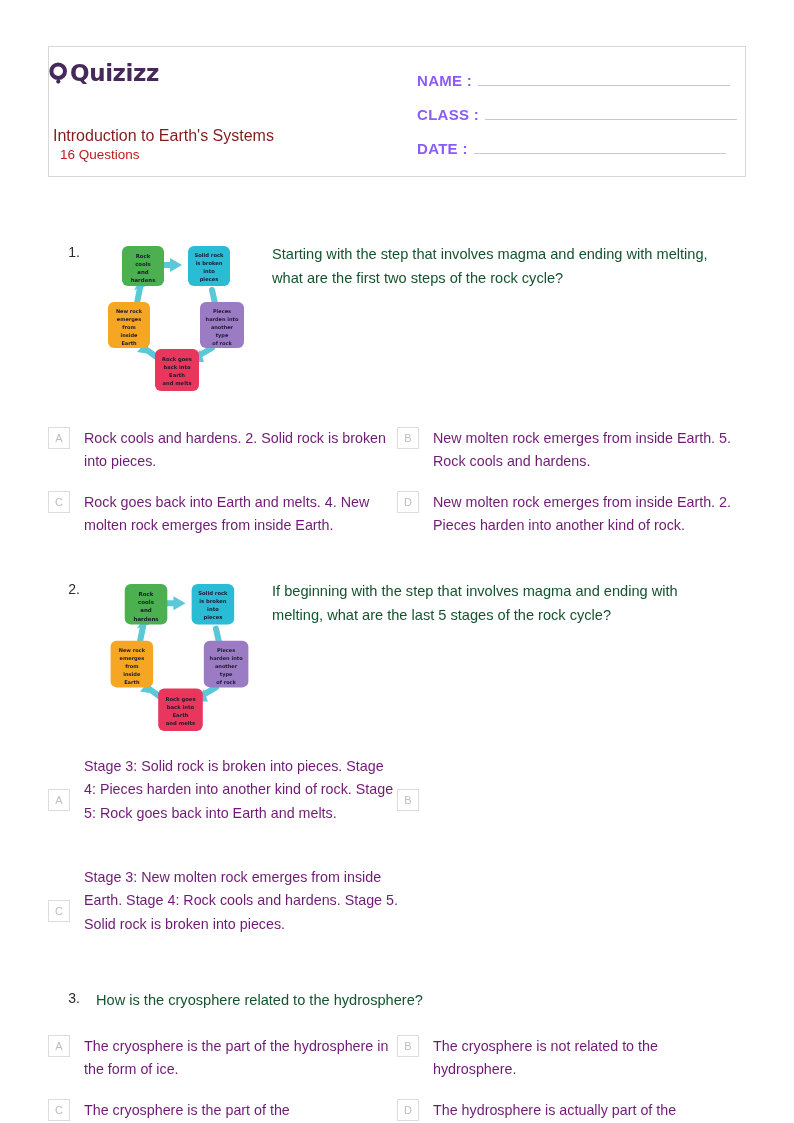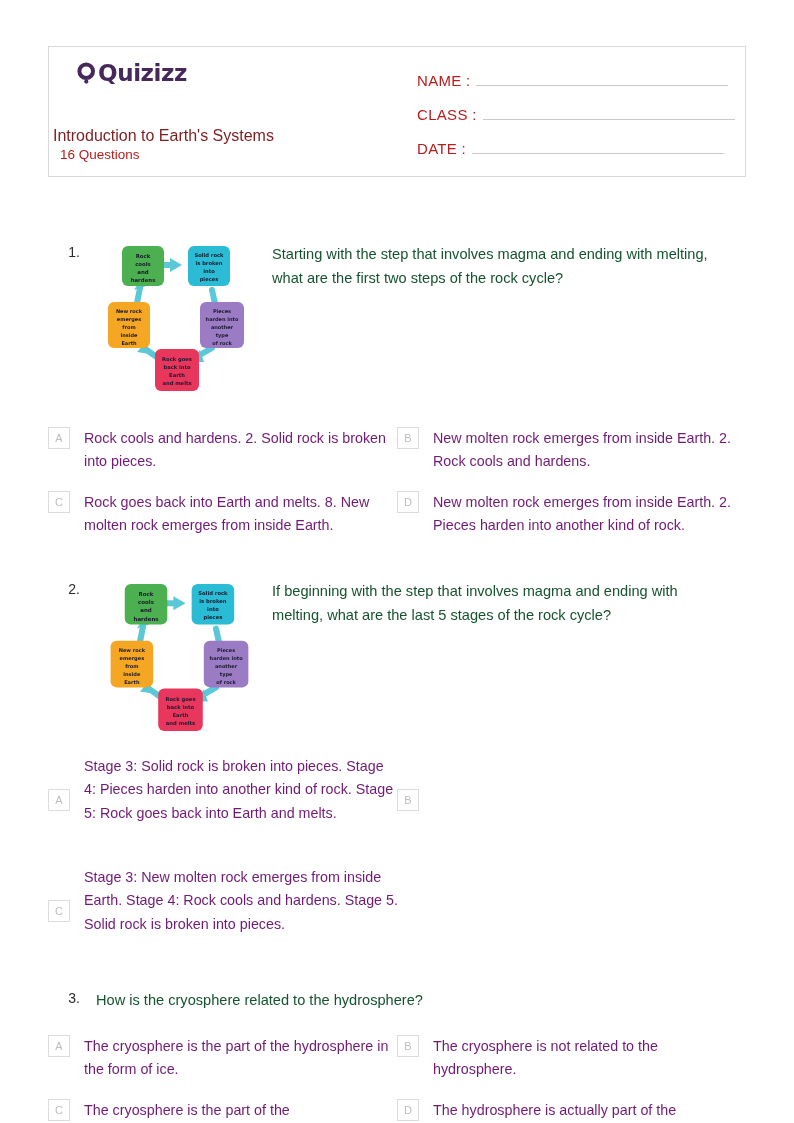--- a/index.html
+++ b/index.html
@@ -38,21 +38,20 @@
 
   
   .logo {
     position: absolute;
     left: 48px;
     top: 60px;
     height: 26px;
     display: flex;
     align-items: center;
     color: #46295a;
-    margin-left: 28px;
   }
   .logo-text {
     font-family: "DejaVu Sans", sans-serif;
     font-size: 23px;
     font-weight: bold;
     letter-spacing: -0.4px;
     color: #46295a;
     line-height: 1;
   }
 
@@ -81,23 +80,24 @@
     left: 417px;
     height: 26px;
     display: flex;
     align-items: baseline;
   }
   .field-row.r1 { top: 66px; }
   .field-row.r2 { top: 100px; }
   .field-row.r3 { top: 134px; }
   .field-label {
     font-size: 15px;
-    color: #b91c1c;
+    color: #8b5cf6;
     white-space: nowrap;
     letter-spacing: 0.3px;
+    font-weight: bold;
   }
   .field-line {
     position: absolute;
     height: 1px;
     background: #c9c9c9;
     left: 0;
     width: 252px;
   }
   .field-line-wrap {
     position: relative;
@@ -260,25 +260,25 @@
   </div>
 
   <div class="q-text" style="left:272px; top:243px; width:455px;">Starting with the step that involves magma and ending with melting, what are the first two steps of the rock cycle?</div>
 
   <div class="opt" style="left:48px; top:427px; width:345px;">
     <span class="opt-badge">A</span>
     <span class="opt-text">Rock cools and hardens. 2. Solid rock is broken into pieces.</span>
   </div>
   <div class="opt" style="left:397px; top:427px; width:345px;">
     <span class="opt-badge">B</span>
-    <span class="opt-text">New molten rock emerges from inside Earth. 2. Rock cools and hardens.</span>
+    <span class="opt-text">New molten rock emerges from inside Earth. 5. Rock cools and hardens.</span>
   </div>
   <div class="opt" style="left:48px; top:491px; width:345px;">
     <span class="opt-badge">C</span>
-    <span class="opt-text">Rock goes back into Earth and melts. 8. New molten rock emerges from inside Earth.</span>
+    <span class="opt-text">Rock goes back into Earth and melts. 4. New molten rock emerges from inside Earth.</span>
   </div>
   <div class="opt" style="left:397px; top:491px; width:350px;">
     <span class="opt-badge">D</span>
     <span class="opt-text">New molten rock emerges from inside Earth. 2. Pieces harden into another kind of rock.</span>
   </div>
 
   <div class="q-num" style="left:58px; top:581px;">2.</div>
 
   <div class="diagram" style="left:100px; top:582px;">
     <svg width="162" height="152" viewBox="0 0 155 150">

